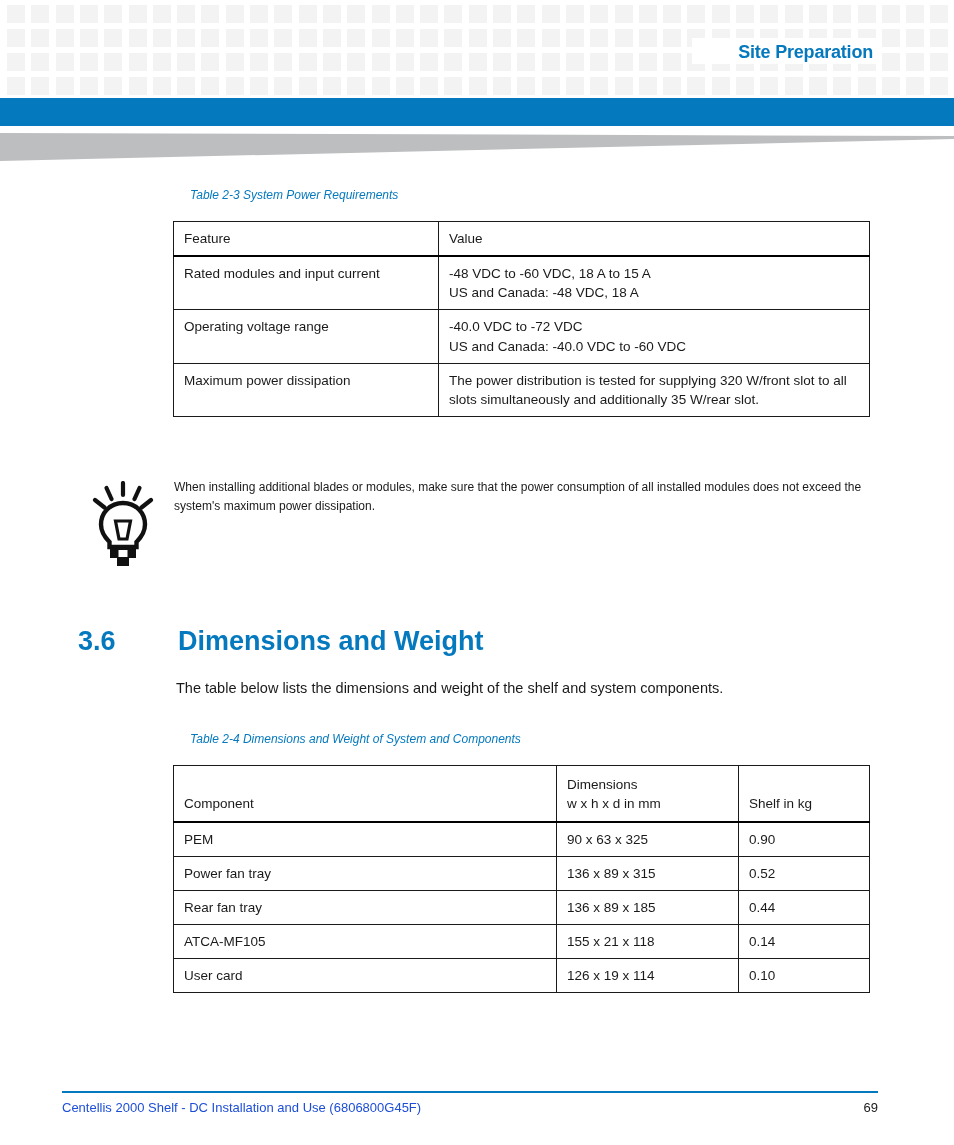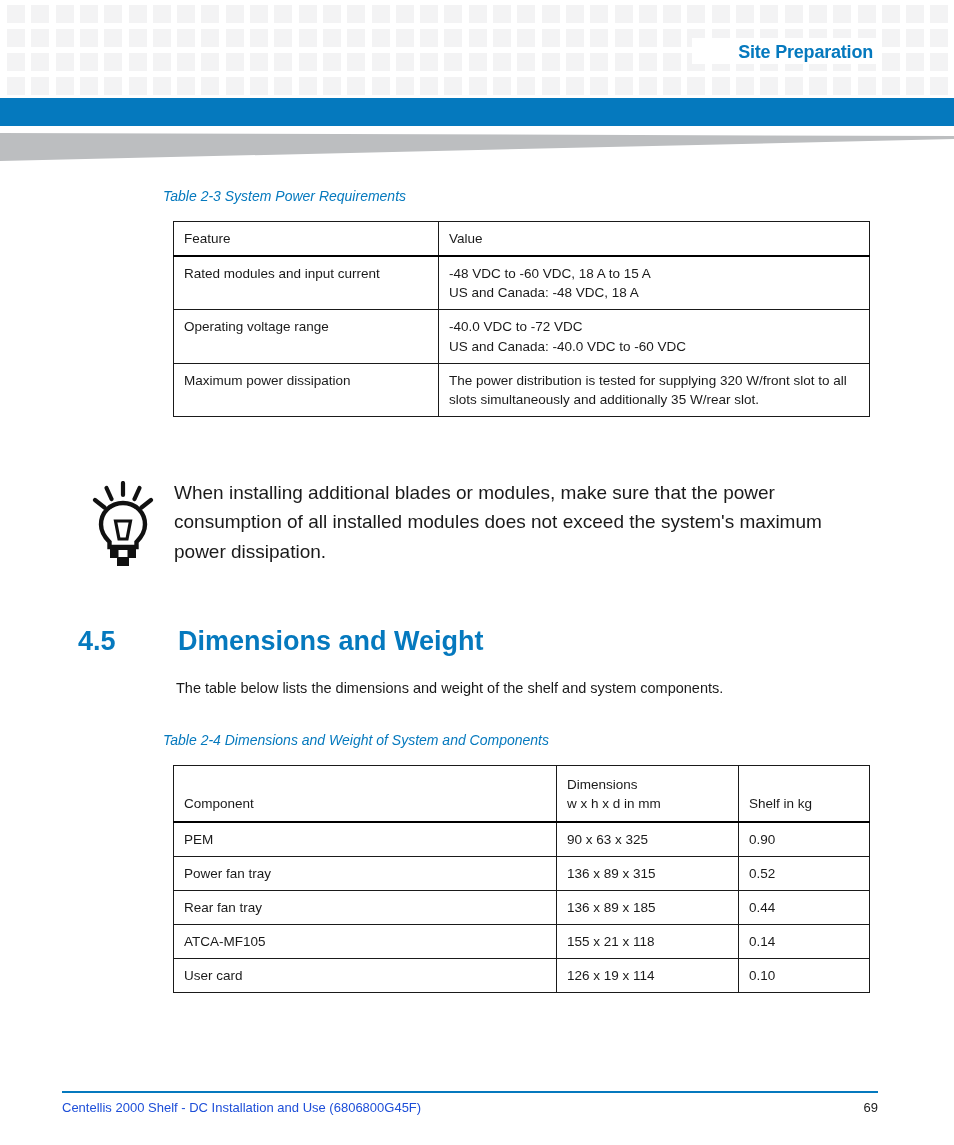--- a/index.html
+++ b/index.html
@@ -68,23 +68,23 @@
     left: 0;
     top: 133px;
     width: 954px;
     height: 32px;
     background: #bcbec0;
     clip-path: polygon(0 0, 954px 3px, 954px 6px, 0 28px);
   }
 
   .table-caption {
     position: absolute;
-    left: 163px;
+    left: 190px;
     font-style: italic;
-    font-size: 14px;
+    font-size: 12px;
     color: #0579be;
     white-space: nowrap;
     text-align: right;
   }
 
   table.doc-table {
     position: absolute;
     border-collapse: collapse;
     font-size: 13.5px;
     color: #1a1a1a;
@@ -128,21 +128,21 @@
     left: 0;
     top: 3px;
     width: 62px;
     height: 88px;
   }
   .tip-text {
     position: absolute;
     left: 82px;
     top: 0px;
     width: 700px;
-    font-size: 19px;
+    font-size: 12px;
     line-height: 1.55;
     color: #1a1a1a;
   }
 
   
   .section-head {
     position: absolute;
     left: 78px;
     top: 626px;
     font-size: 27px;
@@ -406,21 +406,21 @@
       <path d="M31 22 C18.5 22 9 31.5 9 43.5 C9 51.5 13.5 57 17.5 61 L17.5 66 L44.5 66 L44.5 61 C48.5 57 53 51.5 53 43.5 C53 31.5 43.5 22 31 22 Z" fill="none" stroke="#111111" stroke-width="4.4"></path>
       <path d="M23.5 40 L38.5 40 L35 58 L27 58 Z" fill="none" stroke="#111111" stroke-width="3.2"></path>
       <path d="M19 67.5 L43 67.5 L43 76 L36 76 L36 84 L26 84 L26 76 L19 76 Z" fill="#111111" stroke="#111111" stroke-width="2"></path>
       <rect x="26.5" y="69" width="9" height="7" fill="#ffffff"></rect>
     </svg>
   </div>
   <div class="tip-text">When installing additional blades or modules, make sure that the power consumption of all installed modules does not exceed the system's maximum power dissipation.</div>
 </div>
 
 <div class="section-head">
-  <span class="section-num">4.5</span><span>Dimensions and Weight</span>
+  <span class="section-num">3.6</span><span>Dimensions and Weight</span>
 </div>
 <div class="section-intro">The table below lists the dimensions and weight of the shelf and system components.</div>
 
 <div class="table-caption" style="top:732px">Table 2-4 Dimensions and Weight of System and Components</div>
 
 <table class="doc-table" id="table-dims">
   <colgroup>
       <col class="d1">
       <col class="d2">
       <col class="d3">

